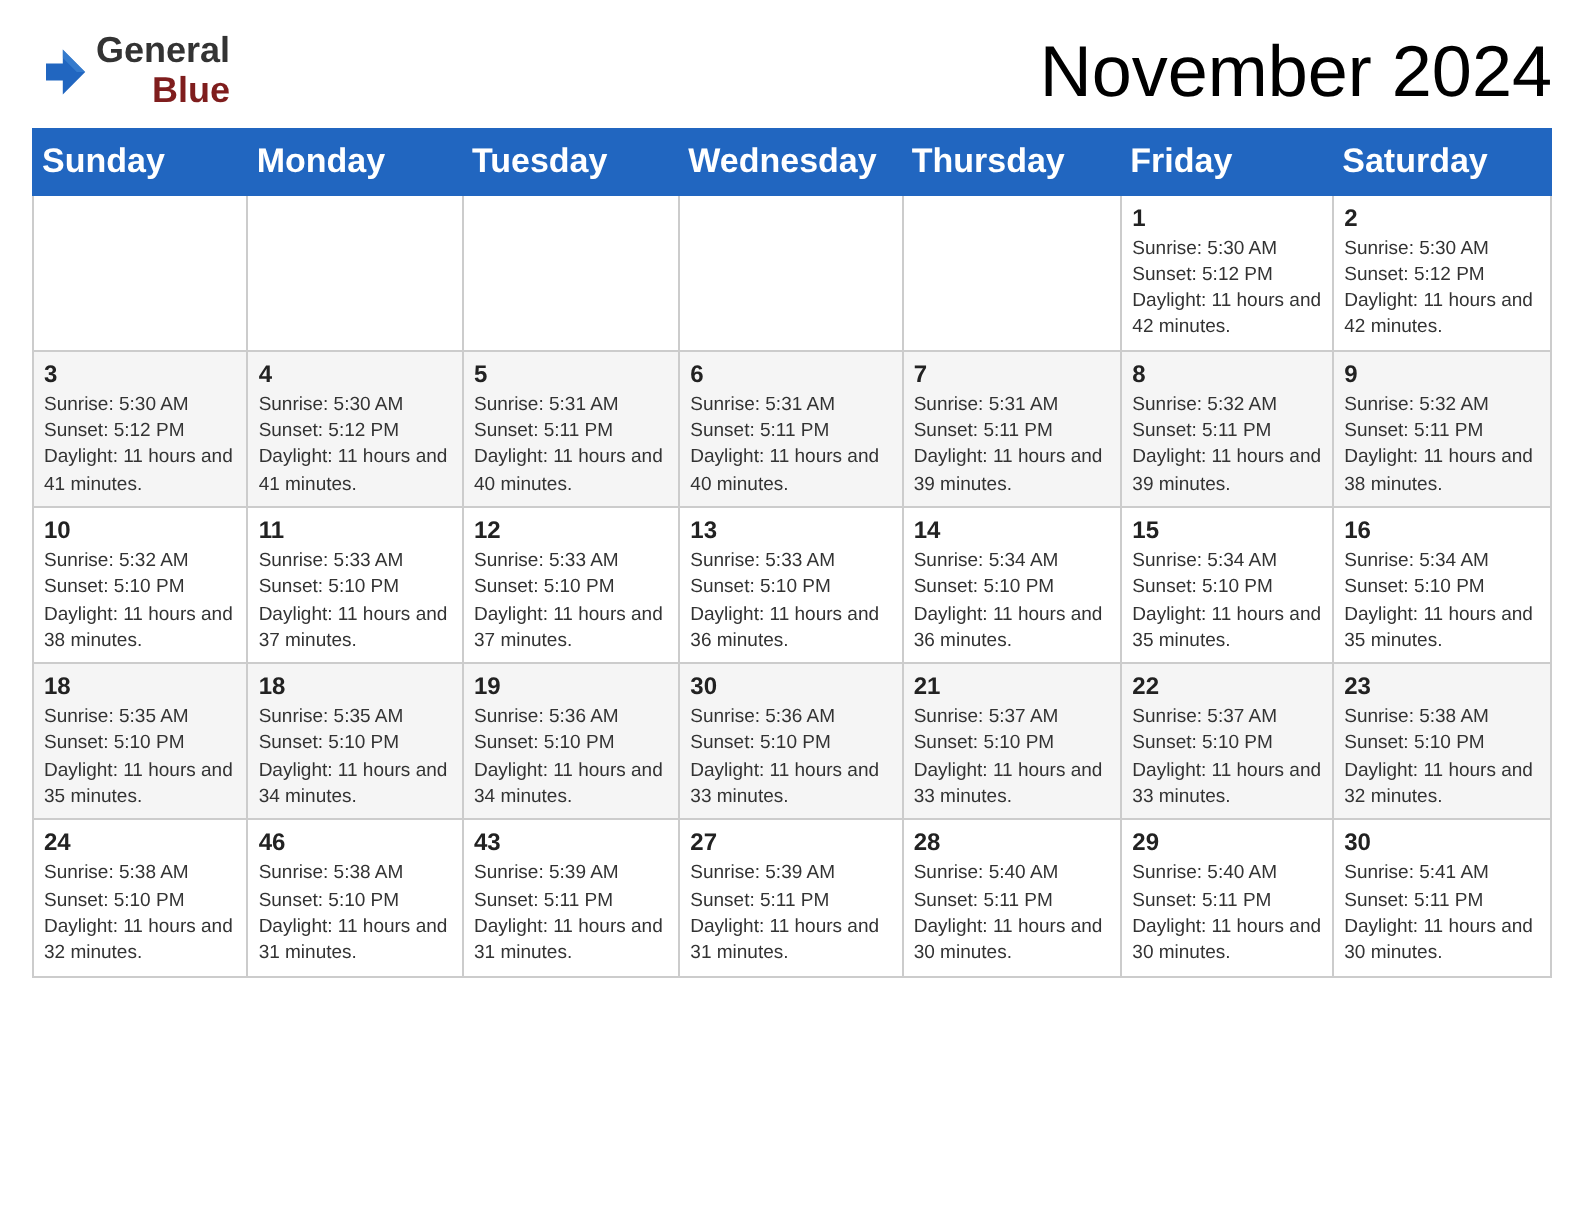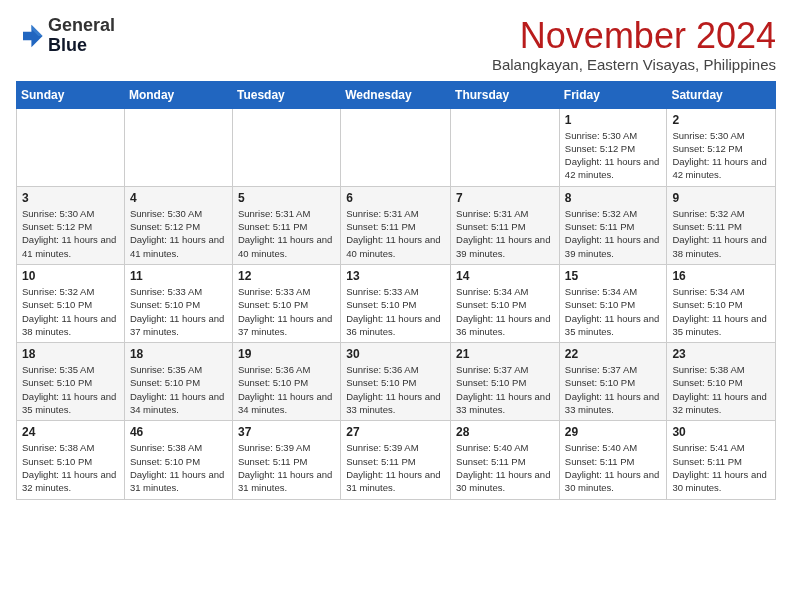--- a/index.html
+++ b/index.html
@@ -20,47 +20,47 @@
       display: flex;
       align-items: center;
       gap: 4px;
     }
     .logo-text {
       font-size: 18px;
       font-weight: bold;
       line-height: 1.1;
     }
     .logo-general { color: #333; }
-    .logo-blue { color: #0f172a; }
+    .logo-blue { color: #7f1d1d; text-align: right; }
     .logo-icon {
       width: 28px;
       height: 28px;
     }
     .title-block {
       text-align: right;
     }
     .month-title {
       font-size: 36px;
       font-weight: normal;
-      color: #b91c1c;
+      color: #000000;
       line-height: 1.1;
     }
     .location {
       font-size: 15px;
       color: #444;
     }
     .calendar {
       width: 100%;
       border-collapse: collapse;
       border: 1px solid #ccc;
     }
     .calendar th {
       background-color: #2166c0;
       color: #fff;
-      font-size: 12px;
+      font-size: 17px;
       font-weight: bold;
       padding: 6px 4px;
       text-align: left;
       border: 1px solid #2166c0;
     }
     .calendar td {
       vertical-align: top;
       border: 1px solid #ccc;
       padding: 4px 5px;
       font-size: 10px;
@@ -97,21 +97,20 @@
       <polygon points="22,4 38,20 22,36 22,26 10,26 10,14 22,14" fill="#2166c0"></polygon>
       <polygon points="22,4 38,20 32,20 22,10" fill="#4a90d9" opacity="0.5"></polygon>
     </svg>
     <div class="logo-text">
       <div class="logo-general">General</div>
       <div class="logo-blue">Blue</div>
     </div>
   </div>
   <div class="title-block">
     <div class="month-title">November 2024</div>
-    <div class="location">Balangkayan, Eastern Visayas, Philippines</div>
   </div>
 </div>
 
 <table class="calendar">
   <thead>
     <tr>
     <th>Sunday</th>
         <th>Monday</th>
         <th>Tuesday</th>
         <th>Wednesday</th>
@@ -279,21 +278,21 @@
 Sunset: 5:10 PM
 Daylight: 11 hours and 32 minutes.</div>
         </td>
         <td>
           <span class="day-number">46</span>
           <div class="day-info" style="white-space: pre-line;">Sunrise: 5:38 AM
 Sunset: 5:10 PM
 Daylight: 11 hours and 31 minutes.</div>
         </td>
         <td>
-          <span class="day-number">37</span>
+          <span class="day-number">43</span>
           <div class="day-info" style="white-space: pre-line;">Sunrise: 5:39 AM
 Sunset: 5:11 PM
 Daylight: 11 hours and 31 minutes.</div>
         </td>
         <td>
           <span class="day-number">27</span>
           <div class="day-info" style="white-space: pre-line;">Sunrise: 5:39 AM
 Sunset: 5:11 PM
 Daylight: 11 hours and 31 minutes.</div>
         </td>

